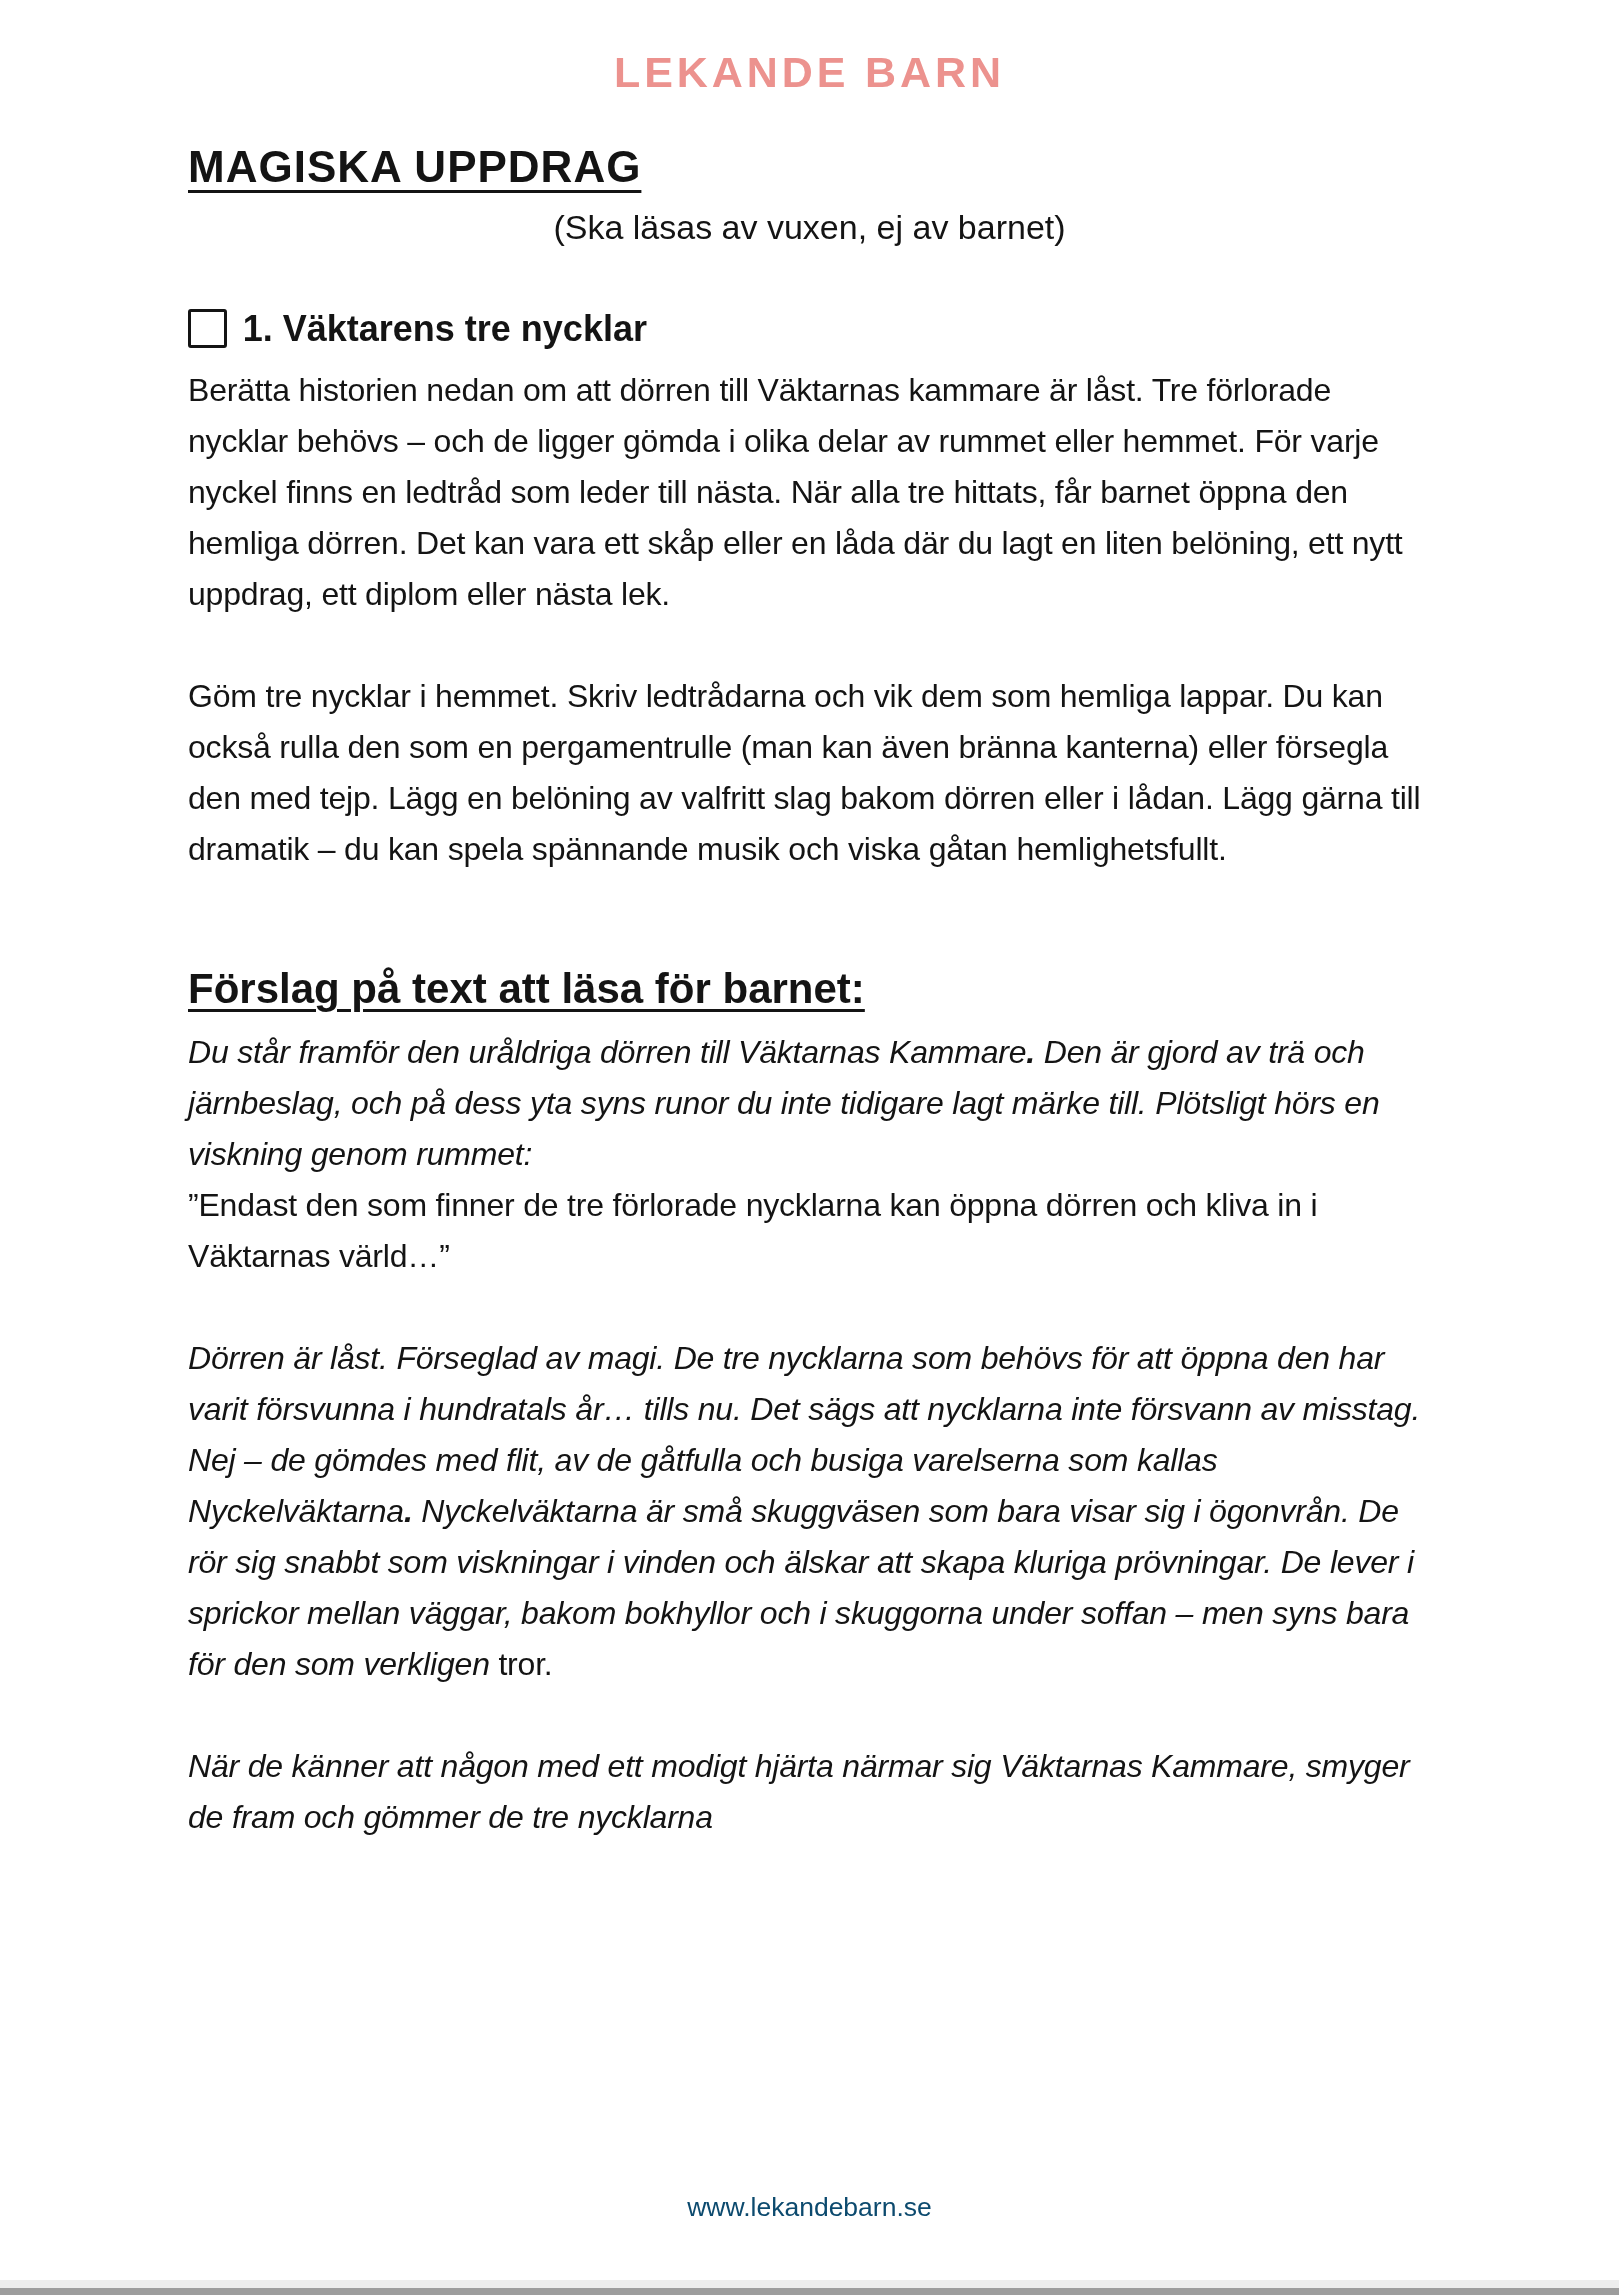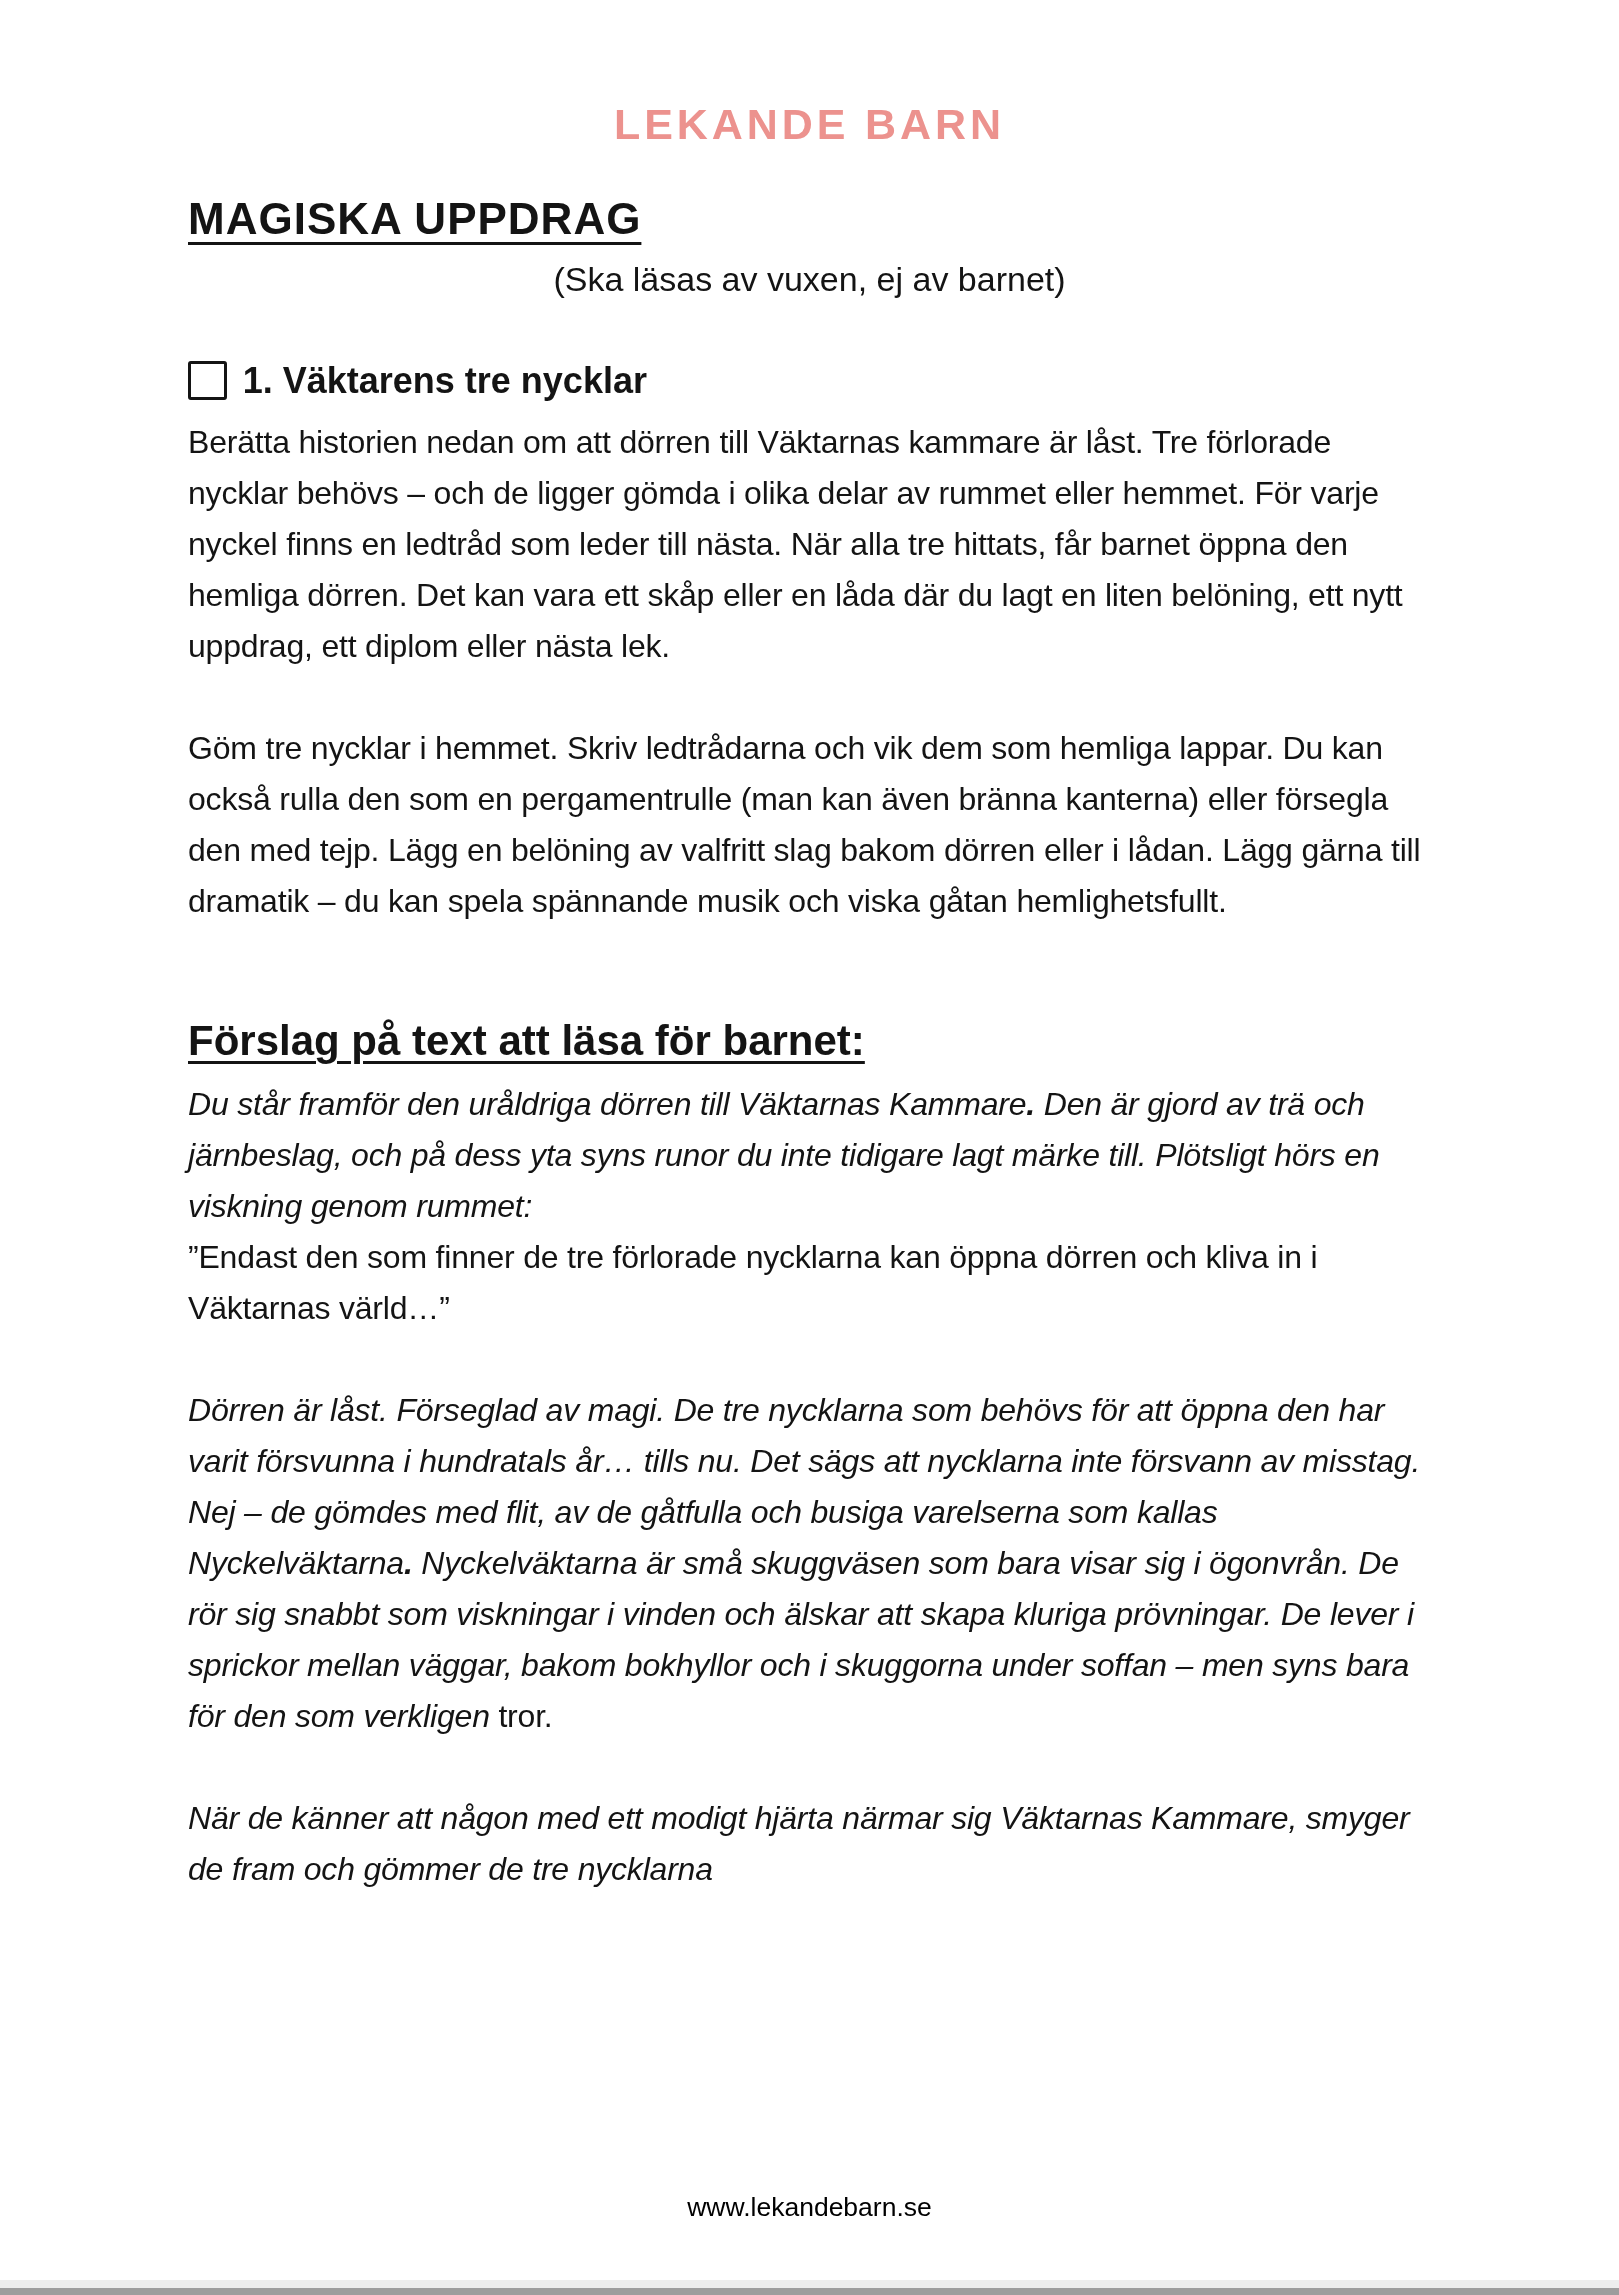--- a/index.html
+++ b/index.html
@@ -9,21 +9,21 @@
   }
   .page {
     position: relative;
     width: 1619px;
     height: 2296px;
     background: #ffffff;
     overflow: hidden;
     font-family: "Liberation Sans", "DejaVu Sans", sans-serif;
     color: #141414;
     box-sizing: border-box;
-    padding: 100px 188px 0 188px;
+    padding: 48px 188px 0 188px;
   }
   .logo {
     text-align: center;
     font-size: 43px;
     font-weight: bold;
     letter-spacing: 3.9px;
     margin-bottom: 45px;
   }
   .title {
     margin: 0 0 15.7px 0;
@@ -80,21 +80,21 @@
   .seg-italic { font-style: italic; }
   .seg-bold-italic { font-style: italic; font-weight: bold; }
   .seg-regular { font-style: normal; }
   .footer {
     position: absolute;
     left: 0;
     right: 0;
     bottom: 73px;
     text-align: center;
     font-size: 26.5px;
-    color: #000000;
+    color: #0c4a6e;
   }
   .edge-light {
     position: absolute;
     left: 0;
     right: 0;
     bottom: 7.8px;
     height: 7.8px;
     background: #ededed;
   }
   .edge-dark {

